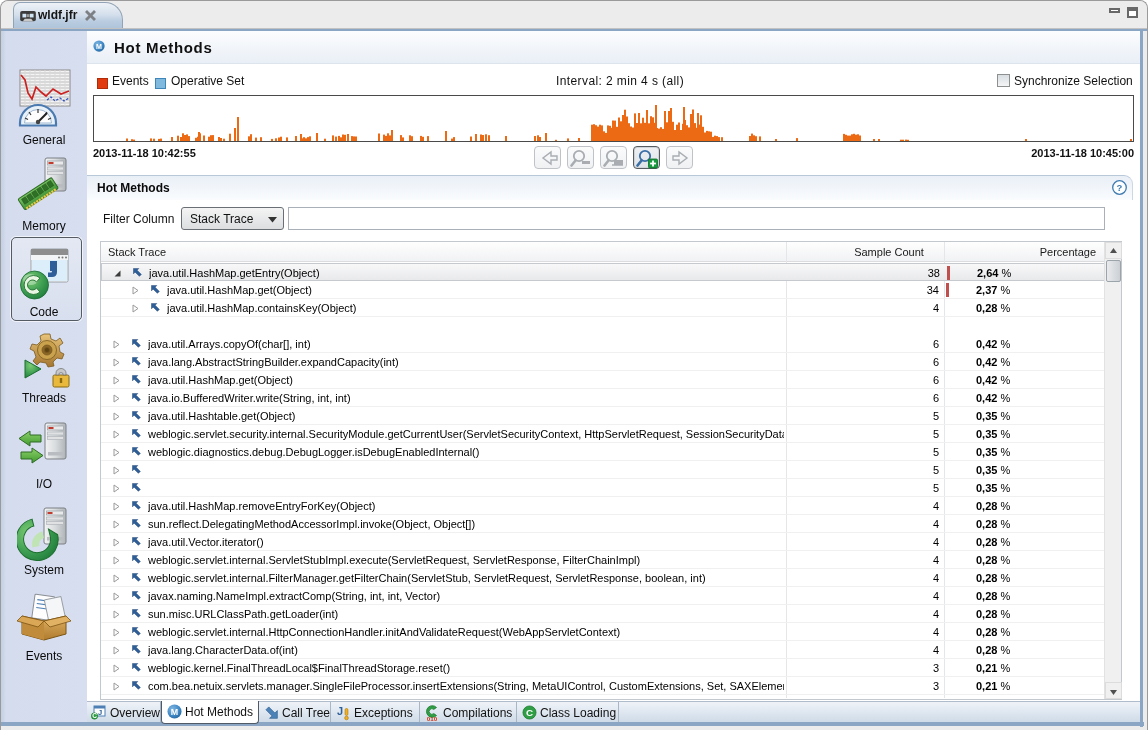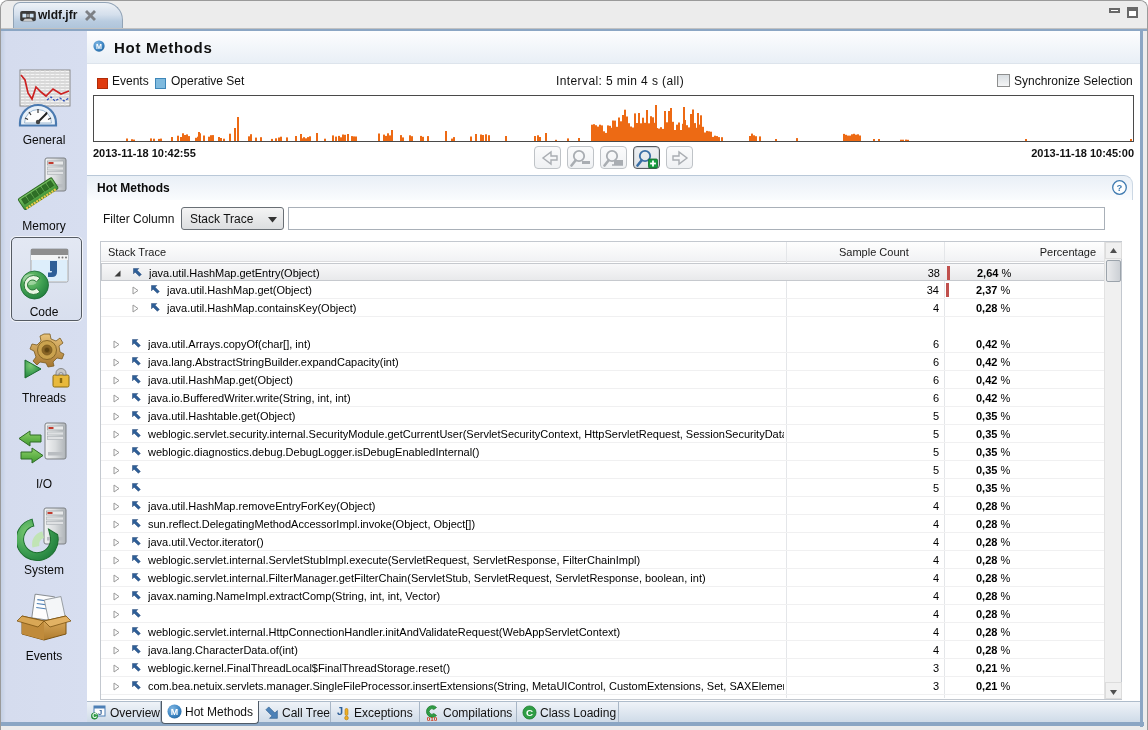--- a/index.html
+++ b/index.html
@@ -294,21 +294,21 @@
       </defs>
 <circle cx="8" cy="8" r="7.5" fill="url(#mblue)"></circle>
 <text x="8" y="11.5" text-anchor="middle" font-family="Liberation Sans" font-size="9.5" font-weight="bold" fill="#fff">M</text>
     </svg>
 <div class="titletxt">Hot Methods</div>
 <div class="legrow">
 <div class="sq" style="left:10px;top:13px;background:#e03a0e;border:1px solid #b02c08"></div>
 <div class="abs" style="left:25px;top:9px">Events</div>
 <div class="sq" style="left:68px;top:13px;background:#7fbade;border:1px solid #3e86b8"></div>
 <div class="abs" style="left:84px;top:9px">Operative Set</div>
-<div class="abs" style="left:469px;top:9px;letter-spacing:0.4px">Interval: 5 min 4 s (all)</div>
+<div class="abs" style="left:469px;top:9px;letter-spacing:0.4px">Interval: 2 min 4 s (all)</div>
 <div class="abs" style="left:910px;top:9px;width:13px;height:13px;border:1px solid #8e8f8f;background:linear-gradient(180deg,#d9dee2,#f4f5f6)"></div>
 <div class="abs" style="left:927px;top:9px">Synchronize Selection</div>
 </div>
 <div class="chart">
       <svg width="1039" height="45" viewBox="0 0 1039 45" style="position:absolute;left:0;top:0">
         <g fill="#ed6a14">
           <rect x="32" y="42.5" width="2" height="2.5"></rect>
           <rect x="37" y="43.2" width="2" height="1.8"></rect>
           <rect x="39" y="43.6" width="2" height="1.4"></rect>
           <rect x="56" y="42.4" width="2" height="2.6"></rect>
@@ -559,21 +559,21 @@
       <symbol id="tc" viewBox="0 0 9 9">
         <path d="M2,1 L7,4.5 L2,8 Z" fill="#fdfdfd" stroke="#9a9a9a" stroke-width="1"></path>
       </symbol>
       <symbol id="te" viewBox="0 0 9 9">
         <path d="M1.5,7.5 L7.5,7.5 L7.5,1.5 Z" fill="#3c3c3c"></path>
       </symbol>
     </svg>
 <div class="tbl">
 <div class="thead">
 <div class="abs" style="left:7px;top:4px">Stack Trace</div>
-<div class="abs" style="left:738px;top:4px;width:100px;text-align:left">Sample Count</div>
+<div class="abs" style="left:738px;top:4px;width:100px;text-align:center">Sample Count</div>
 <div class="abs" style="left:875px;top:4px;width:120px;text-align:right">Percentage</div>
 </div>
 <div class="coldiv" style="left:685px"></div>
 <div class="coldiv" style="left:843px"></div>
 <div class="row sel" style="top:21px">
 <svg class="abs" style="left:11px;top:5px" width="9" height="9">
           <use href="#te"></use>
         </svg>
 <svg class="abs" style="left:31px;top:4px" width="9" height="9">
           <use href="#mi"></use>
@@ -769,20 +769,21 @@
 <div class="samp" style="left:758px;width:80px">4</div>
 <div class="pct">0,28<i> %</i></div>
 </div>
 <div class="row" style="top:363px">
 <svg class="abs" style="left:11px;top:5px" width="9" height="9">
           <use href="#tc"></use>
         </svg>
 <svg class="abs" style="left:31px;top:4px" width="9" height="9">
           <use href="#mi"></use>
         </svg>
+<div class="rtxt" style="left:47px;width:636px">sun.misc.URLClassPath.getLoader(int)</div>
 <div class="samp" style="left:758px;width:80px">4</div>
 <div class="pct">0,28<i> %</i></div>
 </div>
 <div class="row" style="top:381px">
 <svg class="abs" style="left:11px;top:5px" width="9" height="9">
           <use href="#tc"></use>
         </svg>
 <svg class="abs" style="left:31px;top:4px" width="9" height="9">
           <use href="#mi"></use>
         </svg>

